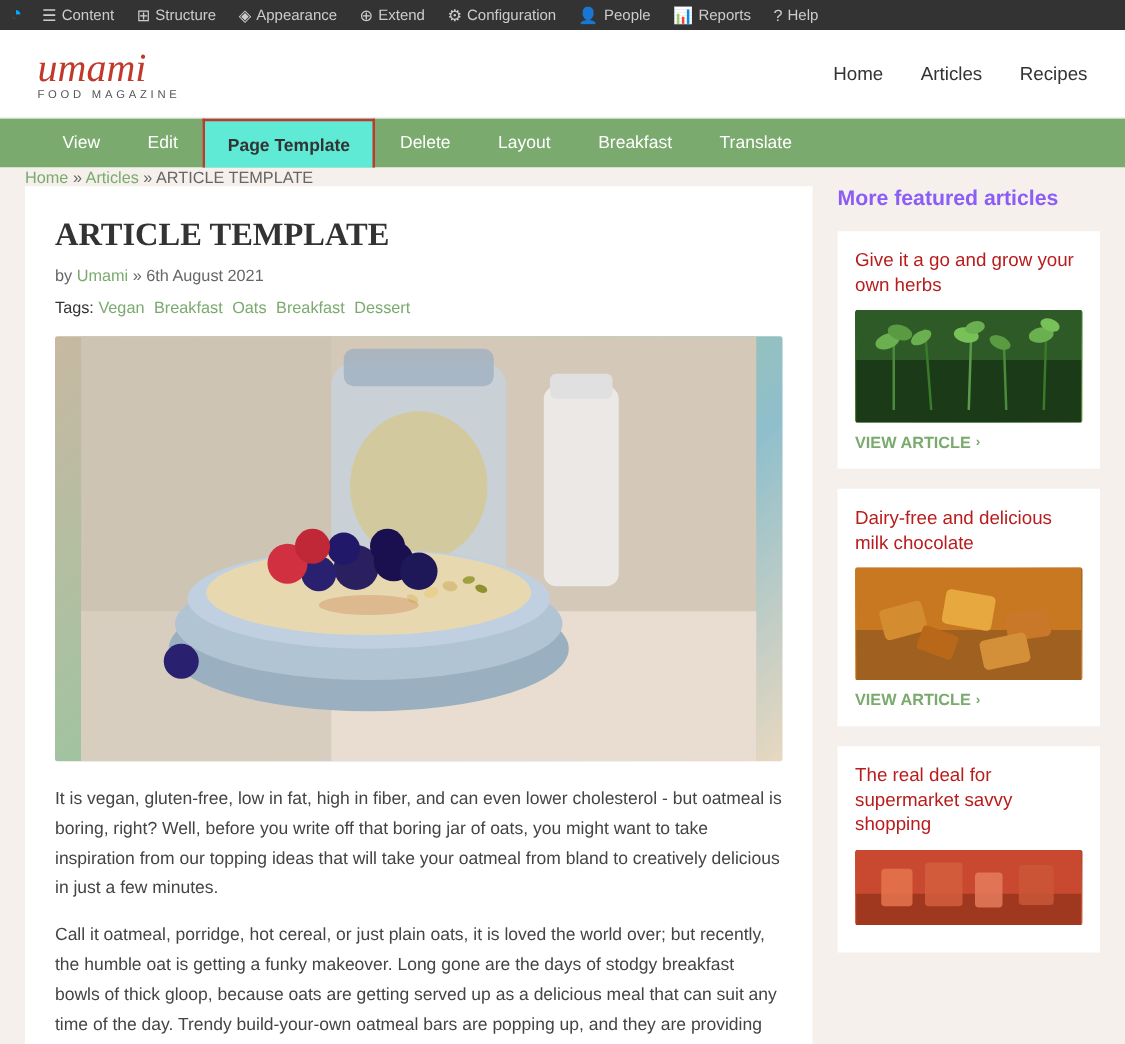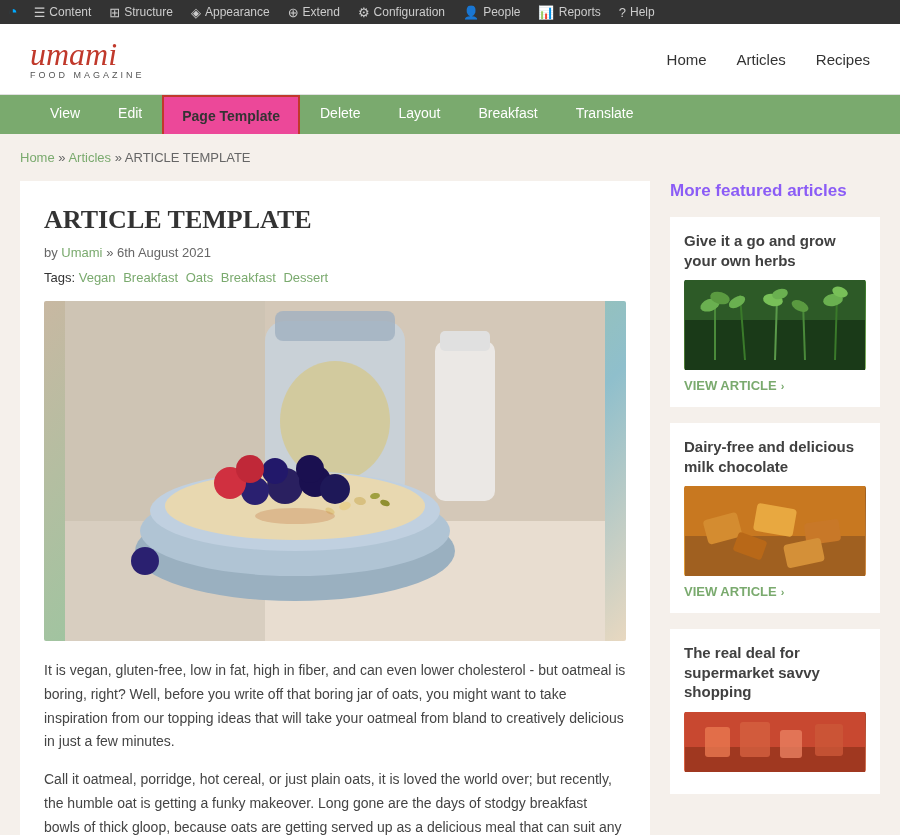--- a/index.html
+++ b/index.html
@@ -75,38 +75,38 @@
       padding: 10px 18px;
       color: #fff;
       cursor: pointer;
       font-size: 14px;
       text-decoration: none;
       display: flex;
       align-items: center;
       border-bottom: 3px solid transparent;
     }
     .tab.active {
-      background: #ec4899;
+      background: #5eead4;
       color: #333;
       border: 2px solid #c0392b;
       border-bottom: none;
       font-weight: bold;
     }
 
     
     .content-wrapper {
       max-width: 900px;
       margin: 0 auto;
       padding: 0;
       background: #f5f0eb;
     }
 
     
     .breadcrumb {
-      padding: 16px 20px;
+      padding: 0 20px;
       font-size: 13px;
       color: #666;
     }
     .breadcrumb a { color: #7aaa6e; text-decoration: none; }
 
     
     .main-layout {
       display: flex;
       gap: 20px;
       padding: 0 20px 30px;
@@ -172,22 +172,22 @@
       margin-bottom: 16px;
       font-family: Liberation Sans, sans-serif;
     }
     .featured-card {
       background: #fff;
       margin-bottom: 16px;
       padding: 14px;
     }
     .featured-card-title {
       font-size: 15px;
-      font-weight: bold;
-      color: #404040;
+      font-weight: normal;
+      color: #b91c1c;
       margin-bottom: 10px;
       line-height: 1.3;
     }
     .featured-card-img {
       width: 100%;
       height: 90px;
       margin-bottom: 8px;
       border-radius: 2px;
     }
     .img-herbs {

